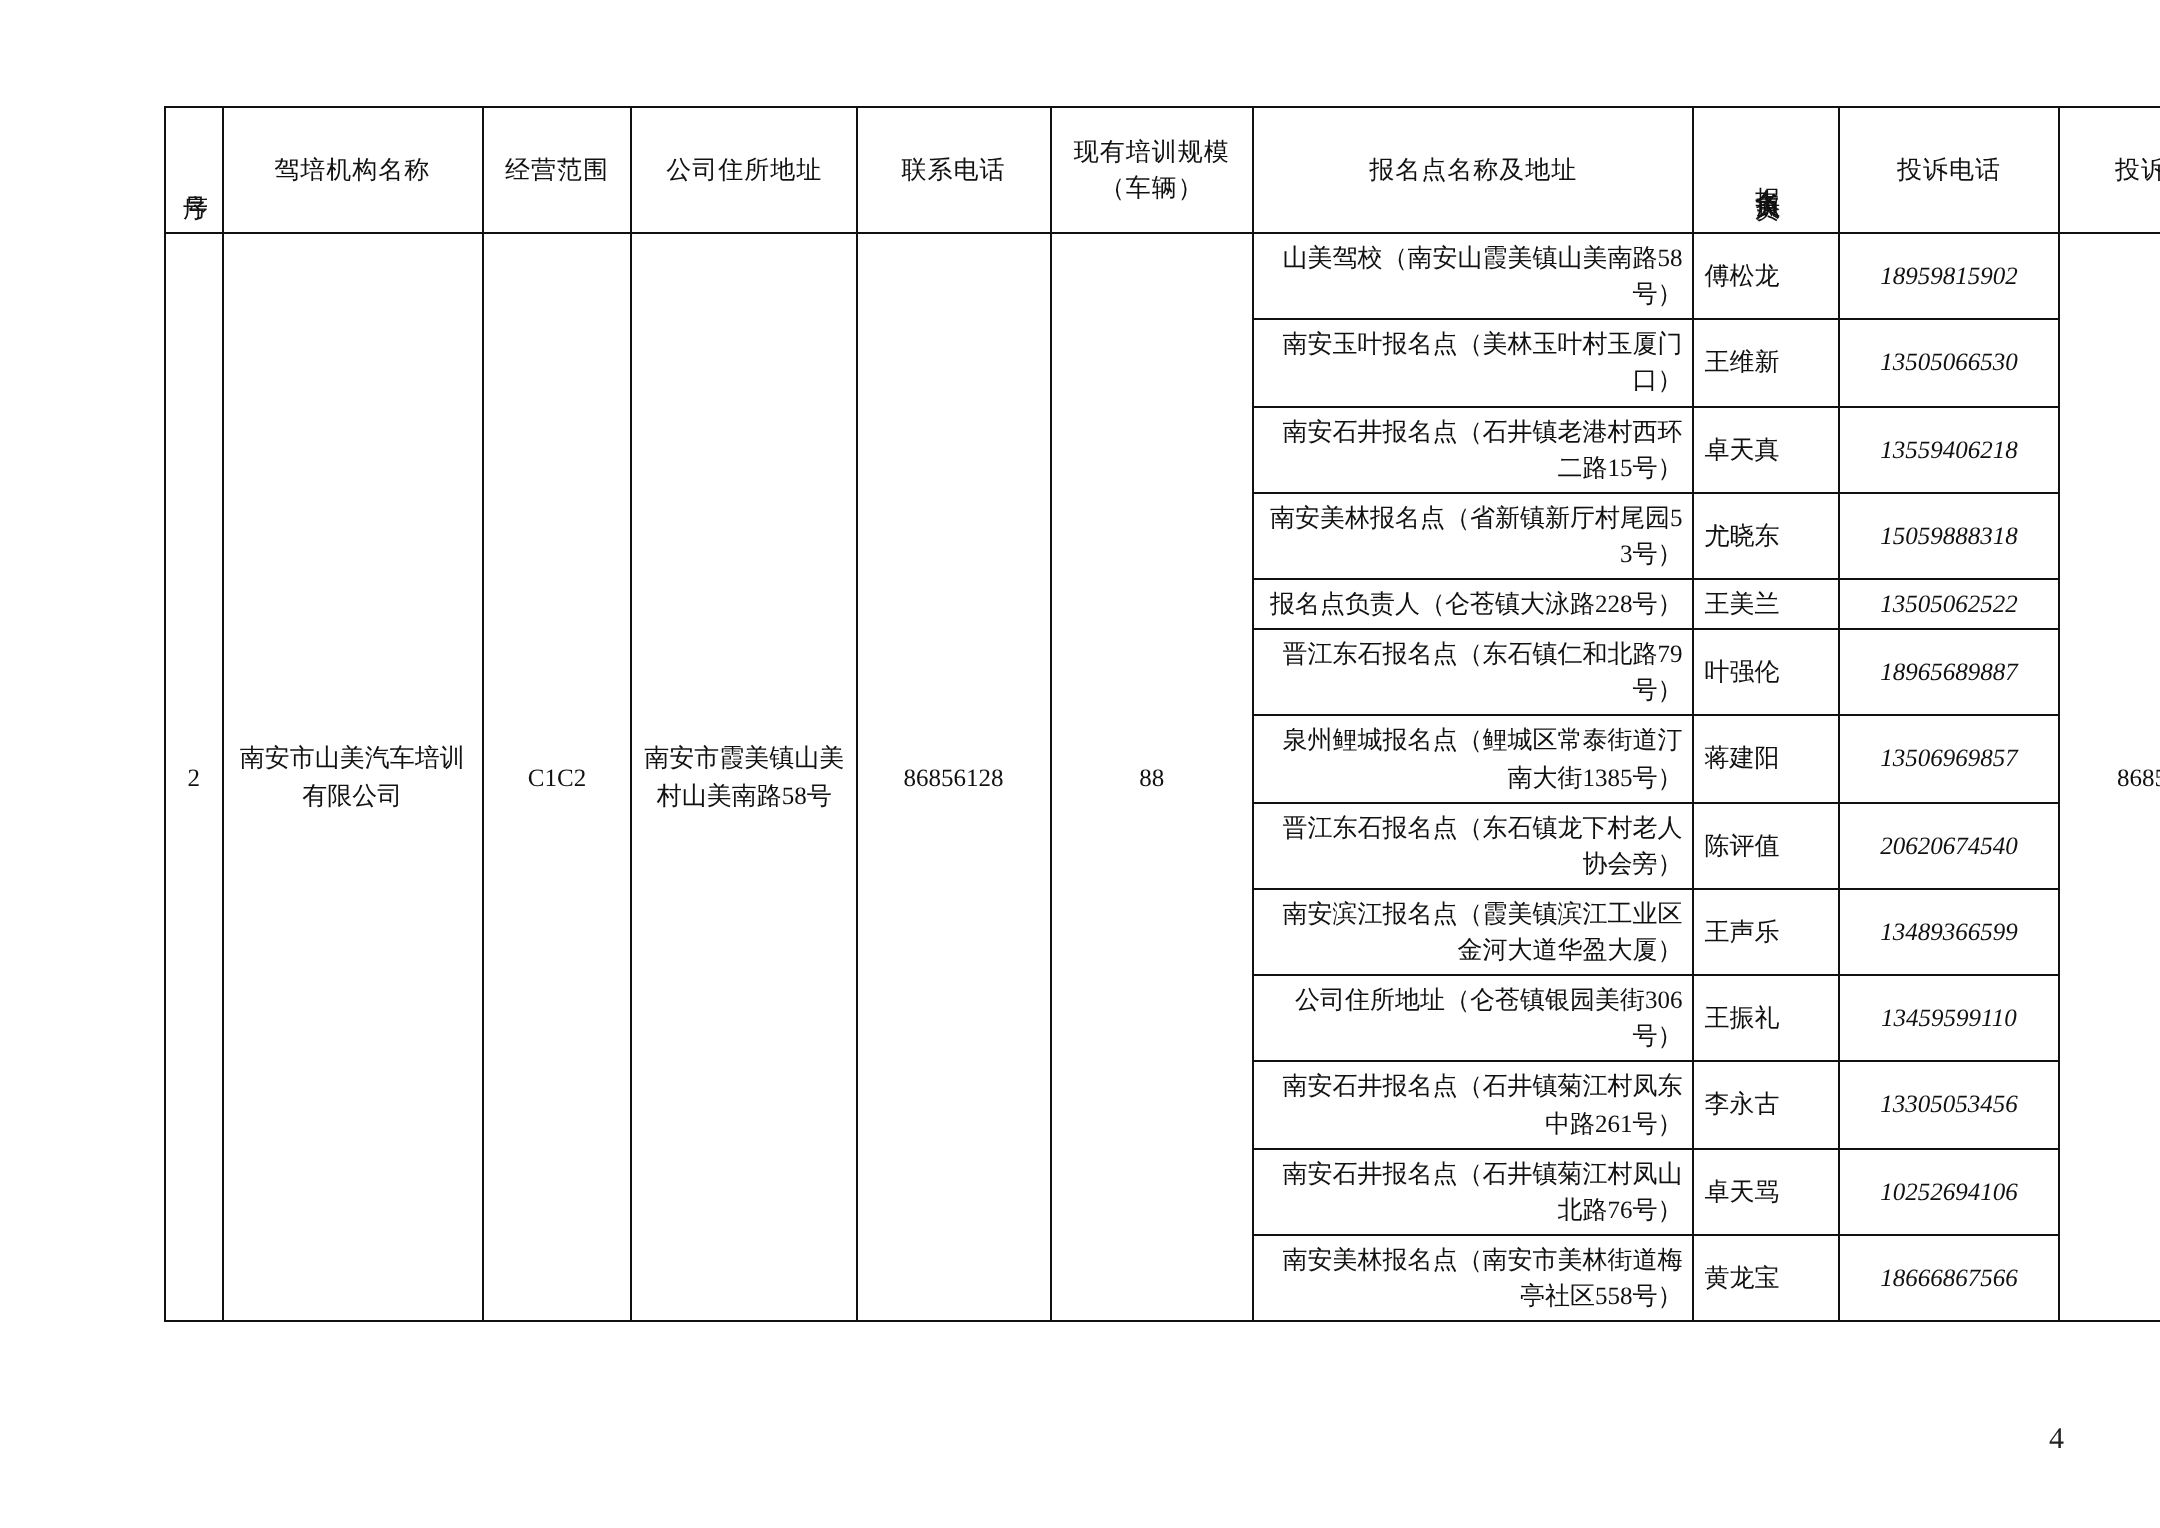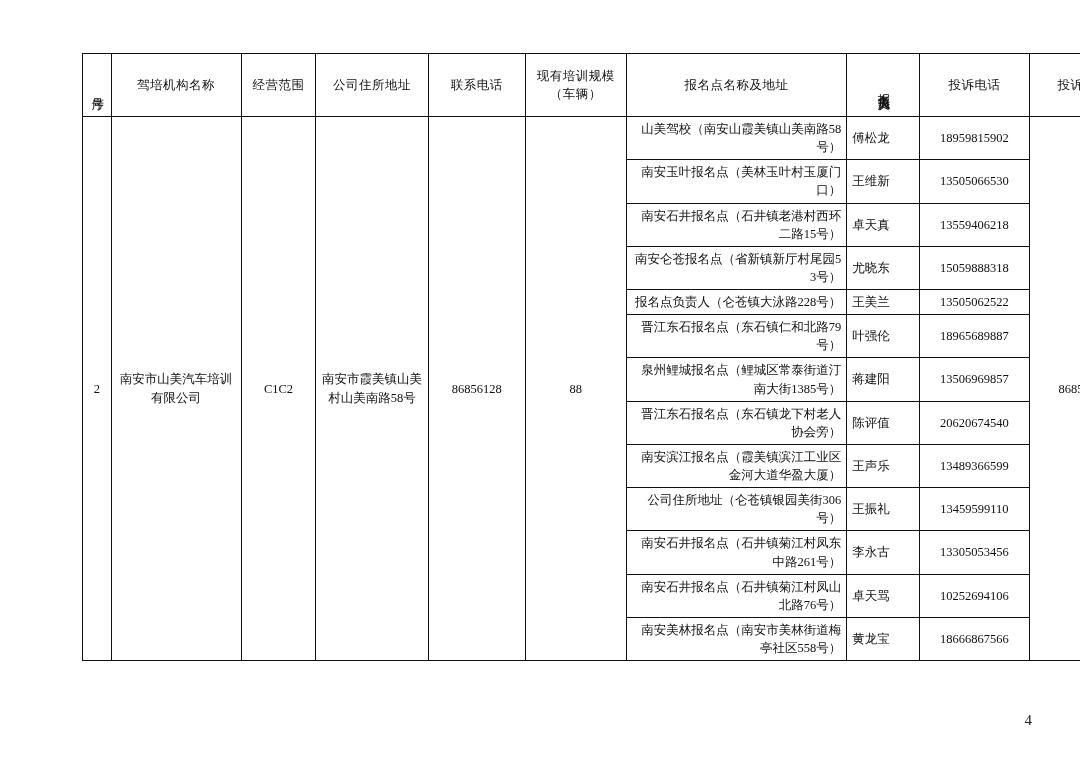--- a/index.html
+++ b/index.html
@@ -69,20 +69,21 @@
     line-height: 1.55;
     font-size: 12.5px;
   }
   td.person-cell {
     text-align: left;
     font-size: 12.5px;
   }
   td.site-phone-cell {
     text-align: center;
     font-size: 12.5px;
+    font-style: italic;
   }
   .page-number {
     position: absolute;
     right: 48px;
     top: 712px;
     font-size: 15px;
     color: #222;
     font-family: "Liberation Serif", serif;
   }
   .col-idx { width: 26px; }
@@ -145,21 +146,21 @@
         <td class="site-cell">南安玉叶报名点（美林玉叶村玉厦门口）</td>
         <td class="person-cell">王维新</td>
         <td class="site-phone-cell">13505066530</td>
       </tr>
       <tr>
         <td class="site-cell">南安石井报名点（石井镇老港村西环二路15号）</td>
         <td class="person-cell">卓天真</td>
         <td class="site-phone-cell">13559406218</td>
       </tr>
       <tr>
-        <td class="site-cell">南安仑苍报名点（省新镇新厅村尾园53号）</td>
+        <td class="site-cell">南安美林报名点（省新镇新厅村尾园53号）</td>
         <td class="person-cell">尤晓东</td>
         <td class="site-phone-cell">15059888318</td>
       </tr>
       <tr>
         <td class="site-cell">报名点负责人（仑苍镇大泳路228号）</td>
         <td class="person-cell">王美兰</td>
         <td class="site-phone-cell">13505062522</td>
       </tr>
       <tr>
         <td class="site-cell">晋江东石报名点（东石镇仁和北路79号）</td>

